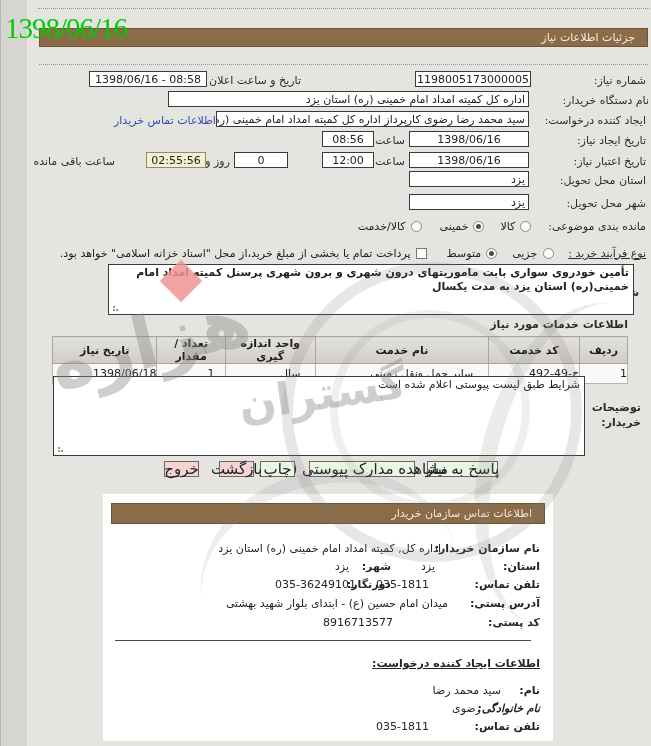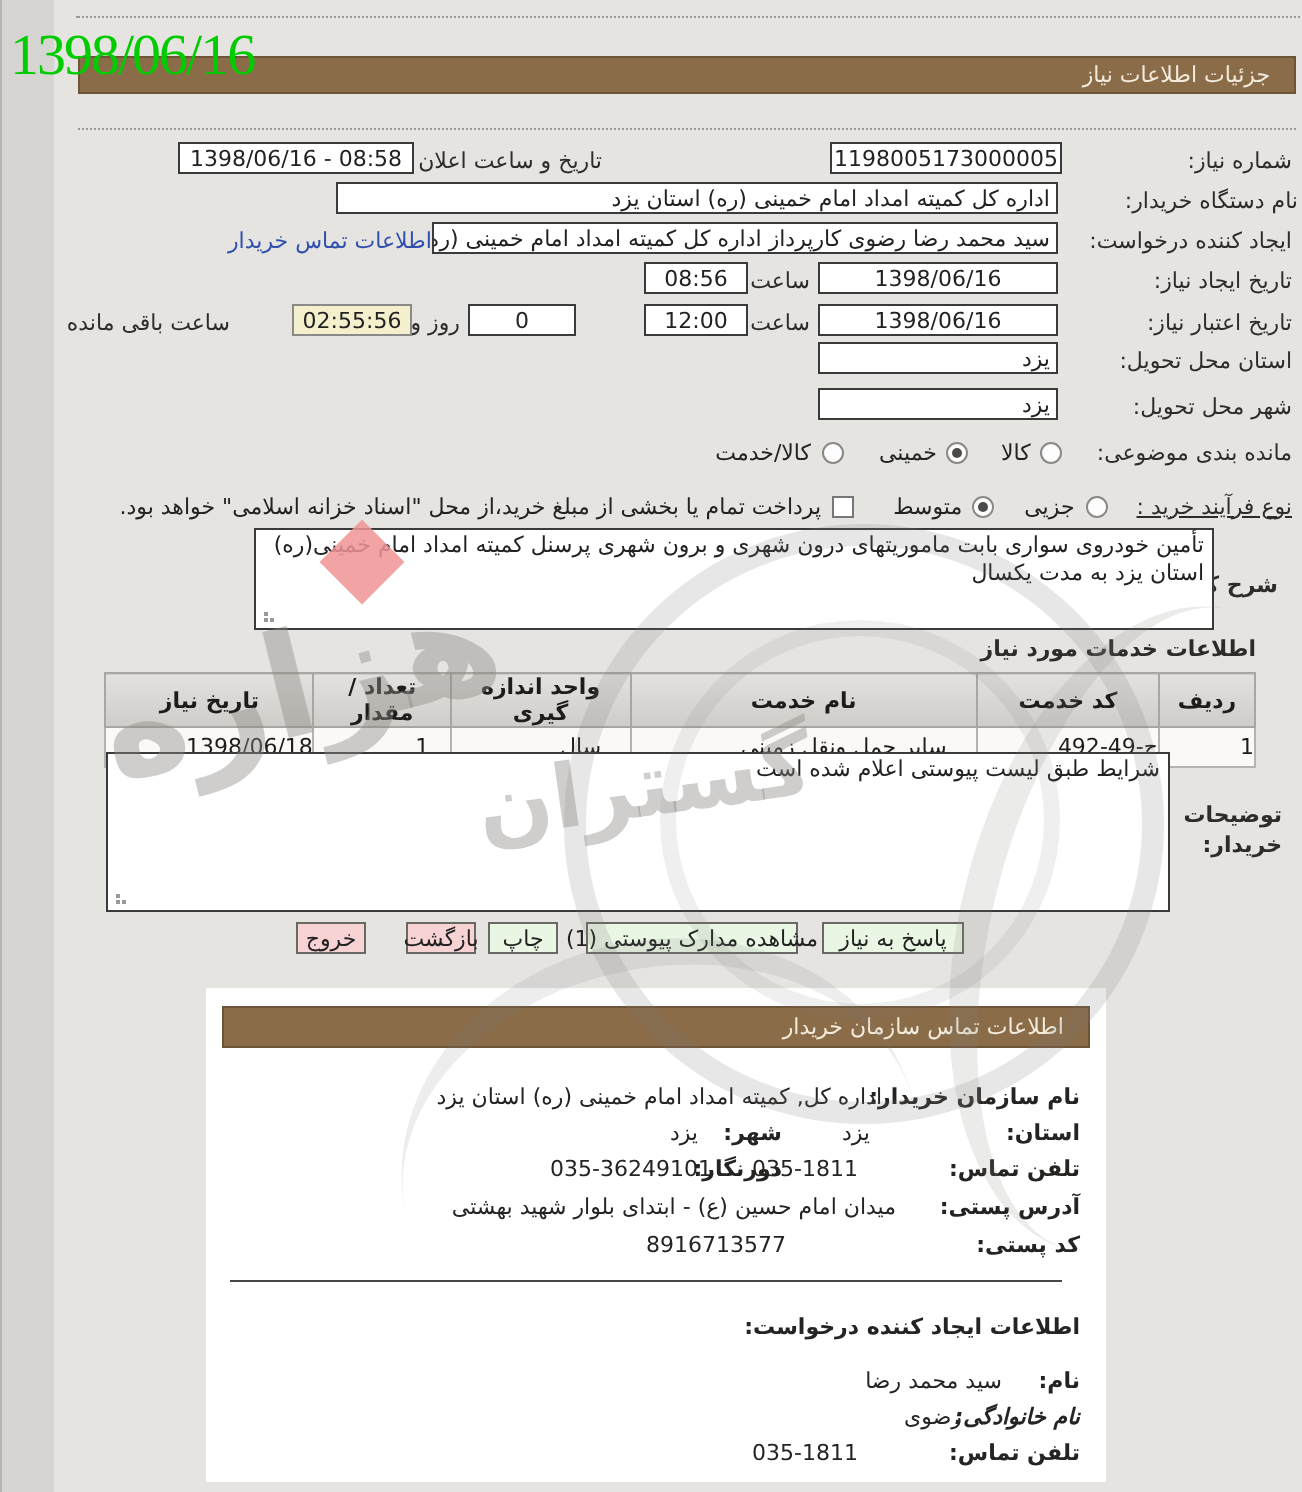--- a/index.html
+++ b/index.html
@@ -51,21 +51,21 @@
   table.svc { position:absolute; left:52px; top:336px; width:576px;
     border-collapse:collapse; direction:rtl; }
   table.svc th { background:linear-gradient(#e3e1de,#cfccc9);
     border:1px solid #a8a6a3; font-weight:bold; font-size:11px; height:22px;
     color:#1e1c1a; }
   table.svc td { background:#faf9f7; border:1px solid #b5b3b0; font-size:11px;
     height:20px; text-align:center; color:#1e1c1a;padding-left:40px; }
 
   .btn { position:absolute; height:16px; border:1px solid #6a6865;
     display:flex; align-items:center; justify-content:center; white-space:nowrap;
-    font-size:11px; cursor:pointer; }
+    font-size:15px; cursor:pointer;margin-left:16px; }
   .btn.green { background:#e9f6e3; }
   .btn.pink  { background:#f7d3d3; }
 
   .panel { position:absolute; left:103px; top:494px; width:450px; height:247px;
     background:#ffffff; }
   .plbl { position:absolute; font-weight:bold; white-space:nowrap; color:#262422; }
   .pval { position:absolute; white-space:nowrap; color:#262422; }
   .panel .rule { position:absolute; left:12px; right:22px; top:146px;
     border-top:1px solid #4a4846; }
 
@@ -166,21 +166,21 @@
   <span class="lbl" style="position:static;text-decoration:underline;">نوع فرآیند خرید :</span>
   <span class="radio" style="margin-right:14px;"></span>
   <span style="margin-right:6px;">جزیی</span>
   <span class="radio sel" style="margin-right:15px;"></span>
   <span style="margin-right:5px;">متوسط</span>
   <span class="chk" style="margin-right:20px;"></span>
   <span style="margin-right:5px;">پرداخت تمام یا بخشی از مبلغ خرید،از محل "اسناد خزانه اسلامی" خواهد بود.</span>
 </div>
 
 <div class="lbl b" style="right:12px; top:286px;">شرح کلی نیاز:</div>
-<div class="tarea" style="left:127px; top:264px; width:480px; height:51px;">
+<div class="tarea" style="left:108px; top:264px; width:526px; height:51px;font-weight:bold;">
   <span>تأمین خودروی سواری بابت ماموریتهای درون شهری و برون شهری پرسنل کمیته امداد امام خمینی(ره) استان یزد به مدت یکسال</span>
   <span class="grip" style="left:4px; bottom:3px;"></span>
 </div>
 
 <div class="lbl b" style="right:23px; top:318px;">اطلاعات خدمات مورد نیاز</div>
 <table class="svc">
   <tbody>
       <tr>
     <th style="width:35px;">ردیف</th>
     <th style="width:88px;">کد خدمت</th>
@@ -231,21 +231,21 @@
   <div class="pval ltr" style="right:197px; top:84px;">035-36249101</div>
 
   <div class="plbl" style="right:13px; top:103px;">آدرس پستی:</div>
   <div class="pval" style="right:105px; top:103px;">میدان امام حسین (ع) - ابتدای بلوار شهید بهشتی</div>
 
   <div class="plbl" style="right:13px; top:122px;">کد پستی:</div>
   <div class="pval ltr" style="right:160px; top:122px;">8916713577</div>
 
   <div class="rule"></div>
 
-  <div class="plbl" style="right:13px; top:163px;">اطلاعات ایجاد کننده درخواست:</div>
+  <div class="plbl" style="right:13px; top:163px;text-decoration:underline;">اطلاعات ایجاد کننده درخواست:</div>
 
   <div class="plbl" style="right:13px; top:190px;">نام:</div>
   <div class="pval" style="right:52px; top:190px;">سید محمد رضا</div>
   <div class="plbl" style="right:13px; top:208px;font-style:italic;">نام خانوادگی:</div>
   <div class="pval" style="right:72px; top:208px;">رضوی</div>
   <div class="plbl" style="right:13px; top:226px;">تلفن تماس:</div>
   <div class="pval ltr" style="right:124px; top:226px;">035-1811</div>
 </div>
 
 <div class="wm wm-ring"></div>

